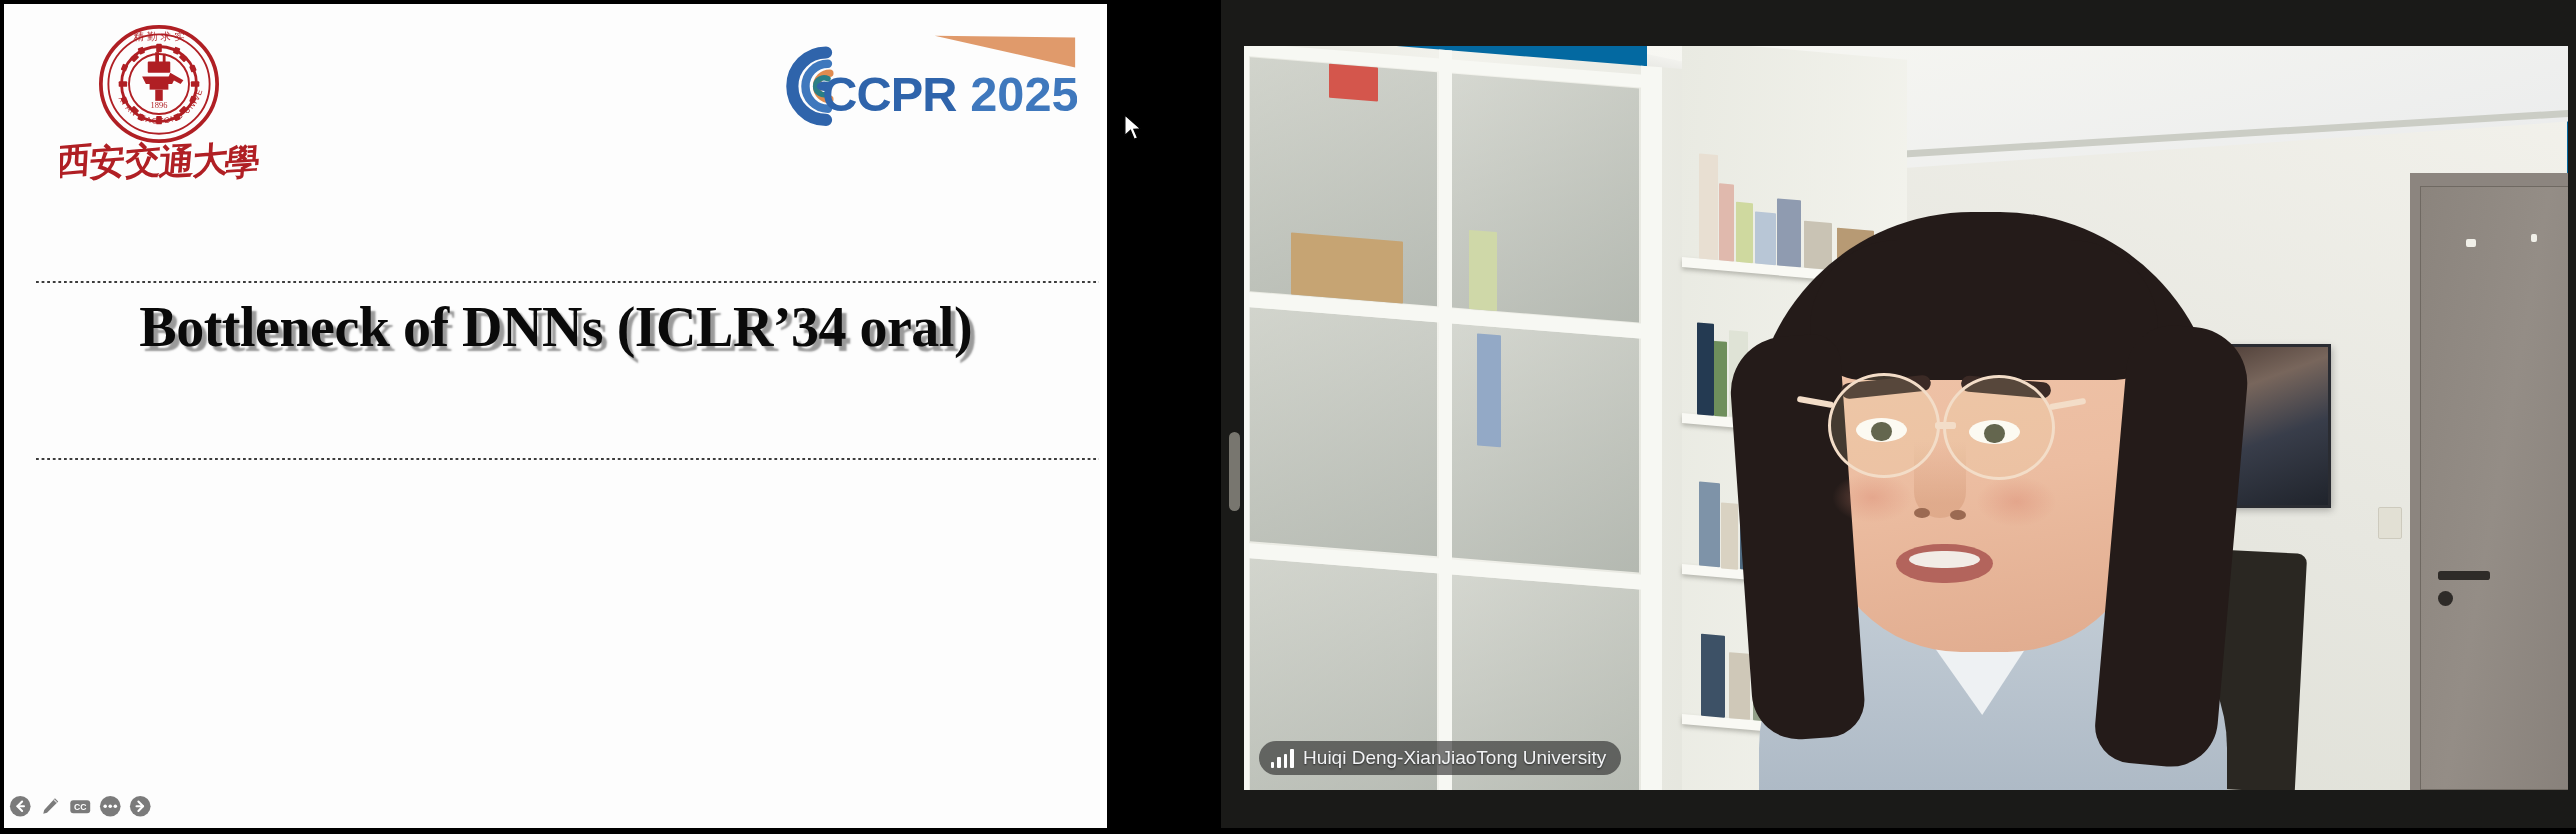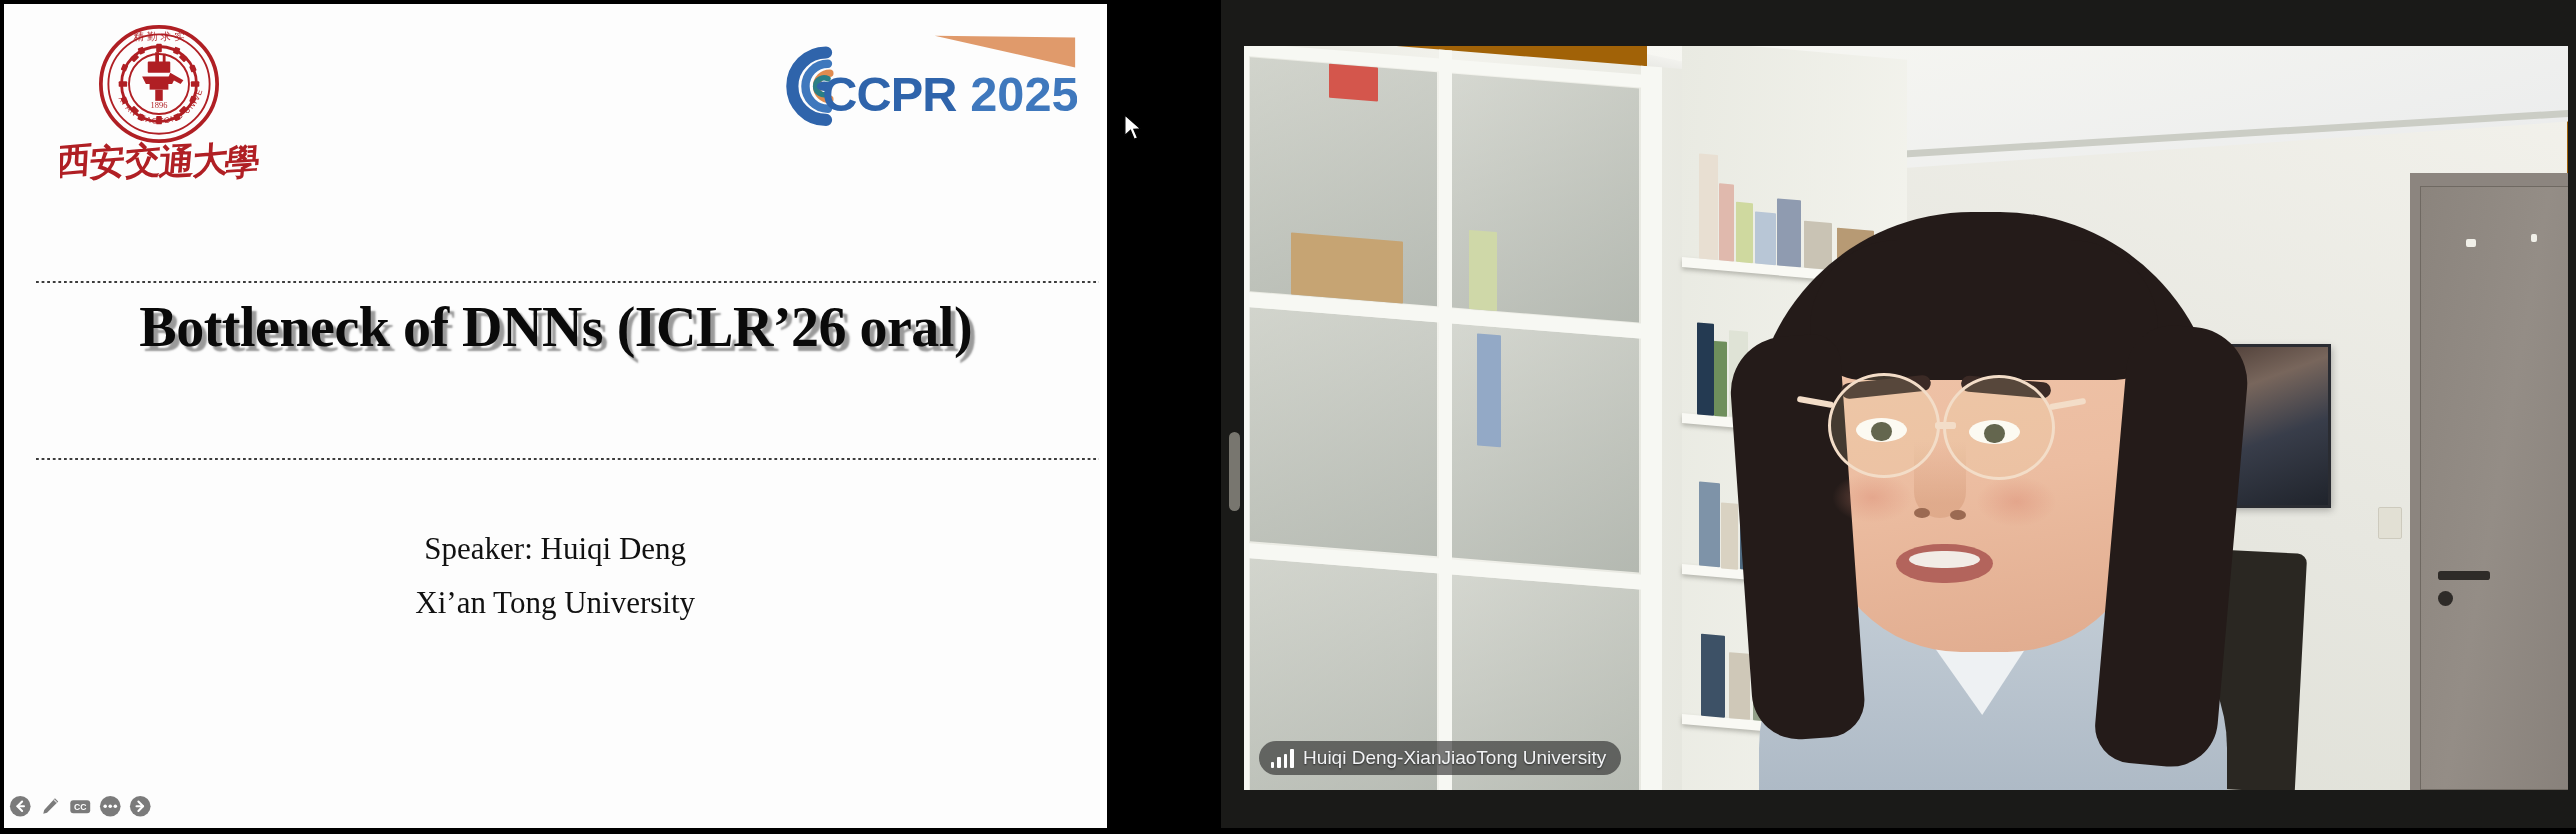--- a/index.html
+++ b/index.html
@@ -61,21 +61,21 @@
   #cursor { position:absolute; left:1123px; top:114px; width:20.6px; height:28px; }
   #cursor svg { display:block; }
 
   
   #video-panel { position:absolute; left:1221px; top:0; width:1355px; height:835px;
                  background:#1a1a18; }
   #drag-handle { position:absolute; left:8.4px; top:432px; width:10.3px; height:79px;
                  background:#78766f; border-radius:5.6px; cursor:col-resize; }
 
   #video { position:absolute; left:23.4px; top:46px; width:1324px; height:744px;
-           overflow:hidden; background:#a16207; }
+           overflow:hidden; background:#0369a1; }
 
   
   .vlayer { position:absolute; }
   #wall-right { left:524px; top:0; width:799px; height:744px;
                 background:linear-gradient(200deg,#f3f2ec 0%,#e7e7e0 55%,#dedfd6 100%); }
   #ceiling { left:403px; top:0; width:921px; height:140px;
              background:linear-gradient(170deg,#f7f7f2,#eceded);
              transform:skewY(-4deg); transform-origin:left top; }
   #ceiling-line { left:440px; top:118px; width:884px; height:6.6px;
                   background:#cbcdc5; transform:skewY(-3.5deg);
@@ -280,29 +280,25 @@
             <ellipse cx="60" cy="60" rx="8" ry="5" fill="#2f64ab"></ellipse>
           </g>
           <text x="58" y="86" font-family="Liberation Sans, sans-serif" font-size="52" font-weight="bold" fill="#2f64ab" letter-spacing="-1">CCPR</text>
           <text x="216" y="86" font-family="Liberation Sans, sans-serif" font-size="52" font-weight="bold" fill="#3f78bd">2025</text>
         </svg>
       </div>
 
       <div class="dotrule" id="rule-top"></div>
 
       <div id="slide-title">
-        <span class="tl">Bottleneck of DNNs (ICLR’26 oral)</span>
+        <span class="tl">Bottleneck of DNNs (ICLR’34 oral)</span>
       </div>
 
       <div class="dotrule" id="rule-bottom"></div>
 
-      <div id="speaker-block">
-        <span class="sp">Speaker: Huiqi Deng</span>
-        <span class="sp second">Xi’an Tong University</span>
-      </div>
 
       <div id="slide-toolbar">
         <div class="tbtn">
           <svg viewBox="0 0 24 24" width="22.5" height="22.5">
             <circle cx="12" cy="12" r="11" fill="#7b7b7b"></circle>
             <path d="M14 7 L9 12 L14 17" fill="none" stroke="#fff" stroke-width="2.2" stroke-linecap="round" stroke-linejoin="round"></path>
             <path d="M9 12 H16" stroke="#fff" stroke-width="2.2" stroke-linecap="round"></path>
           </svg>
         </div>
         <div class="tbtn">

